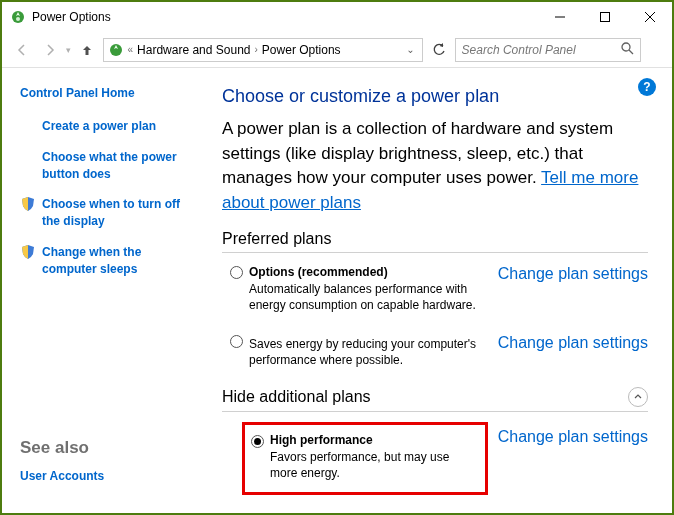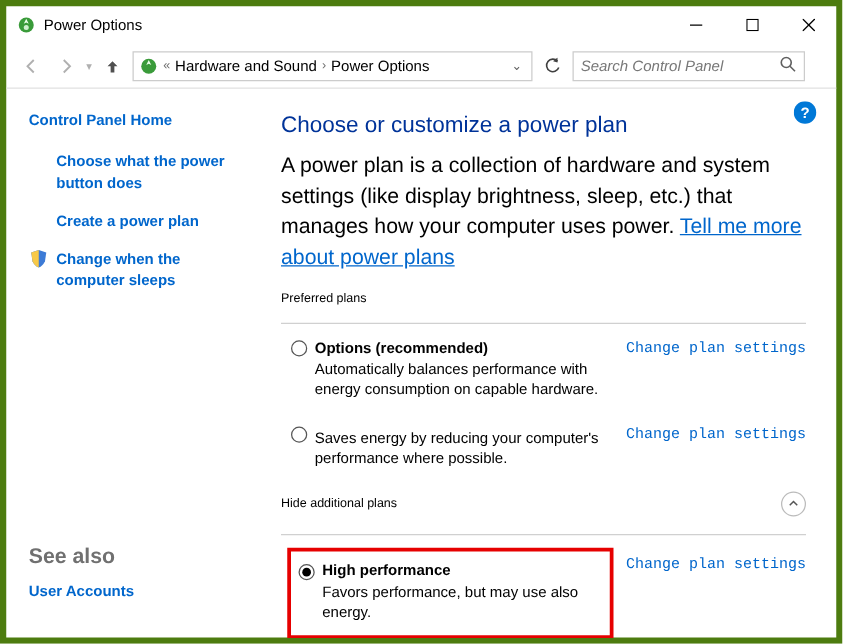--- a/index.html
+++ b/index.html
@@ -1,17 +1,17 @@
 <!DOCTYPE html>
 <html><head>
 <meta charset="utf-8">
 <style>
   * { box-sizing: border-box; margin: 0; padding: 0; }
   body { font-family: "Segoe UI", Tahoma, sans-serif; font-size: 12px; color: #000; }
-  .window { width: 674px; height: 515px; border: 5px solid #4d7c0f; background: #fff; position: relative; }
+  .window { width: 674px; height: 515px; border: 2px solid #4d7c0f; background: #fff; position: relative; }
   
   .titlebar { height: 30px; display: flex; align-items: center; padding-left: 8px; }
   .titlebar-icon { width: 16px; height: 16px; margin-right: 6px; }
   .title-text { flex: 1; font-size: 12px; }
   .win-controls { display: flex; height: 100%; }
   .win-btn { width: 45px; height: 100%; display: flex; align-items: center; justify-content: center; cursor: pointer; }
   
   .navbar { height: 36px; display: flex; align-items: center; padding: 0 8px; gap: 4px; border-bottom: 1px solid #e1e1e1; }
   .nav-arrow { width: 24px; height: 24px; display: flex; align-items: center; justify-content: center; color: #b0b0b0; border-radius: 2px; }
   .nav-up { width: 24px; height: 24px; display: flex; align-items: center; justify-content: center; color: #505050; }
@@ -37,34 +37,34 @@
   .home-link { display: block; margin-bottom: 18px; color: #0066cc; text-decoration: none; cursor: pointer; font-size:12px; }
   
   .see-also { margin-top: auto; padding-bottom: 16px; }
   .see-also-title { color: #707070; font-size: 17px; margin-bottom: 10px; }
   
   .main { flex: 1; padding: 18px 24px 12px 12px; overflow: auto; }
   .page-title { color: #003399; font-size: 18px; margin-bottom: 10px; font-weight: normal; }
   .page-desc { font-size: 17px; line-height: 1.45; color: #000; margin-bottom: 14px; }
   .inline-link { color: #0066cc; text-decoration: underline; cursor: pointer; }
   
-  .section-header { font-size: 10px; color: #000; padding-bottom: 14px; border-bottom: 1px solid #d0d0d0; margin-bottom: 10px; display: flex; align-items: center; }
+  .section-header { font-size: 16px; color: #000; padding-bottom: 4px; border-bottom: 1px solid #d0d0d0; margin-bottom: 10px; display: flex; align-items: center; }
   .section-header .chev { margin-left: auto; width: 20px; height: 20px; border: 1px solid #bbb; border-radius: 50%; display: flex; align-items: center; justify-content: center; font-size: 10px; color: #555; cursor: pointer; }
   
   .plan-row { display: flex; padding: 2px 0 2px 8px; }
   .plan-radio-col { flex-shrink: 0; padding-top: 1px; margin-right: 6px; }
   .plan-radio { width: 13px; height: 13px; border: 1px solid #555; border-radius: 50%; display: inline-flex; align-items: center; justify-content: center; }
   .plan-radio.selected::after { content:""; width:7px; height:7px; background:#000; border-radius:50%; }
   .plan-body { flex: 1; }
   .plan-name { font-weight: bold; font-size: 12px; }
   .plan-desc { font-size: 12px; line-height: 1.38; margin-top: 2px; }
-  .plan-link { color: #0066cc; font-size: 12px; text-decoration: none; cursor: pointer; flex-shrink: 0; margin-left: 10px; font-family: Liberation Mono, monospace; }
+  .plan-link { color: #0066cc; font-size: 16px; text-decoration: none; cursor: pointer; flex-shrink: 0; margin-left: 10px; }
   .plan-block { margin-bottom: 16px; }
   
-  .highlight-box { border: 3px solid #e60000; padding: 6px 6px 8px 4px; margin-left: 5px; width: 320px; }
+  .highlight-box { border: 3px solid #e60000; padding: 6px 6px 8px 4px; margin-left: 20px; width: 320px; }
   .hp-row { display: flex; }
   
   .plant-icon { width: 16px; height: 16px; }
 </style>
 </head>
 <body>
 
 <div class="window">
 
   <div class="titlebar">
@@ -144,25 +144,34 @@
   </div>
 
   <div class="content">
     <div class="help-badge">?</div>
 
     <div class="sidebar">
       <a class="home-link">Control Panel Home</a>
 
       <div class="side-item">
         <span class="icon-slot"></span>
+        <a>Create a power plan</a>
+      </div>
+      <div class="side-item">
+        <span class="icon-slot"></span>
         <a>Choose what the power button does</a>
       </div>
       <div class="side-item">
-        <span class="icon-slot"></span>
-        <a>Create a power plan</a>
+        <span class="icon-slot">
+          <svg width="16" height="16" viewBox="0 0 16 16">
+              <path d="M8 1 L14 3 L13 10 Q11 14 8 15 Q5 14 3 10 L2 3 Z" fill="#3d7bd6"></path>
+              <path d="M8 1 L8 15 Q5 14 3 10 L2 3 Z" fill="#f7c948"></path>
+            </svg>
+        </span>
+        <a>Choose when to turn off the display</a>
       </div>
       <div class="side-item">
         <span class="icon-slot">
           <svg width="16" height="16" viewBox="0 0 16 16">
               <path d="M8 1 L14 3 L13 10 Q11 14 8 15 Q5 14 3 10 L2 3 Z" fill="#3d7bd6"></path>
               <path d="M8 1 L8 15 Q5 14 3 10 L2 3 Z" fill="#f7c948"></path>
             </svg>
         </span>
         <a>Change when the computer sleeps</a>
       </div>
@@ -218,21 +227,21 @@
       </div>
 
       <div class="hp-row">
         <div class="highlight-box">
           <div class="plan-row" style="padding-left:2px;">
             <div class="plan-radio-col">
               <span class="plan-radio selected"></span>
             </div>
             <div class="plan-body">
               <div class="plan-name">High performance</div>
-              <div class="plan-desc">Favors performance, but may use also energy.</div>
+              <div class="plan-desc">Favors performance, but may use more energy.</div>
             </div>
           </div>
         </div>
         <a class="plan-link" style="margin-top:6px;">Change plan settings</a>
       </div>
 
     </div>
   </div>
 </div>
 

